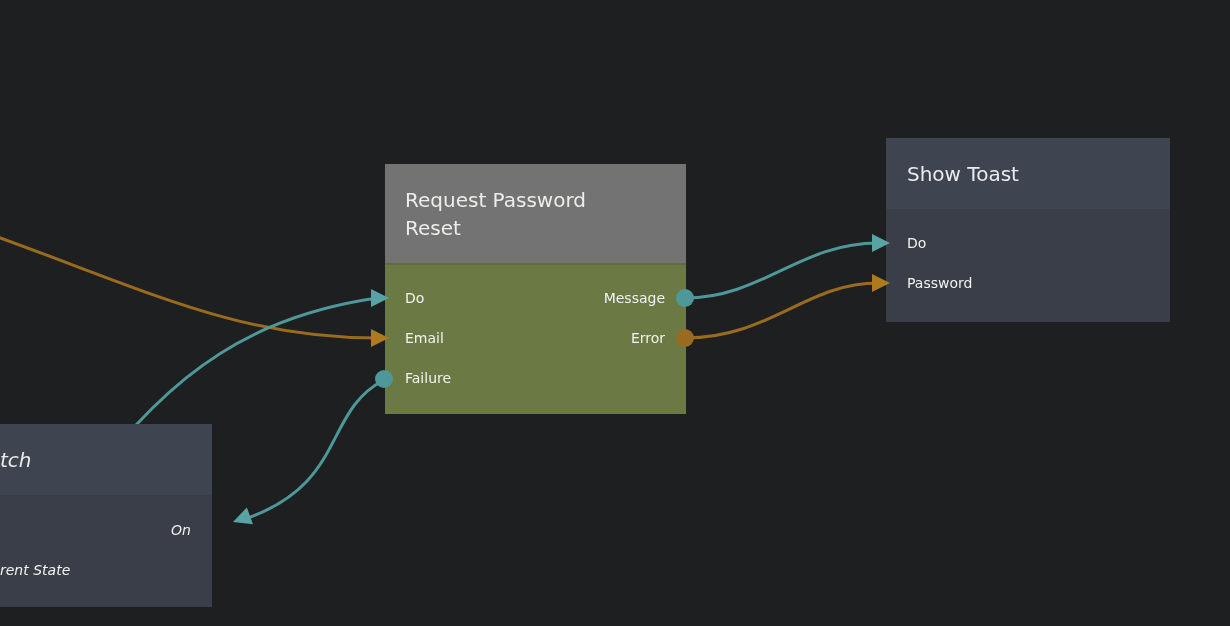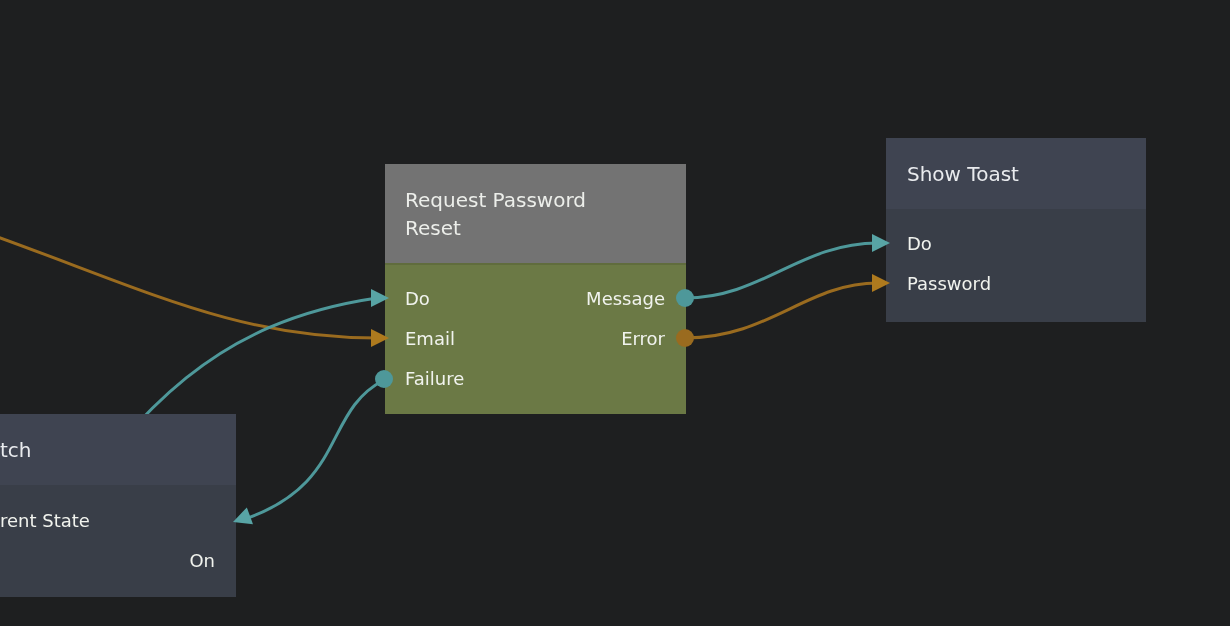--- a/index.html
+++ b/index.html
@@ -16,35 +16,35 @@
   .node { position: absolute; z-index: 2; }
   svg.connector-layer { z-index: 3; pointer-events: none; }
   .node .header {
     display: flex; align-items: center;
     color: #eceeea; font-size: 20px; line-height: 28px;
   }
   .node .body { position: relative; }
   .port-row {
     height: 40px; display: flex; align-items: center;
     justify-content: space-between;
-    color: #f1f3ee; font-size: 18px;
+    color: #f1f3ee; font-size: 14px;
   }
   
   .node-rpr { left: 385px; top: 164px; width: 301px; height: 250px; }
   .node-rpr .header { height: 99px; background: #737373; padding: 0 24px 0 20px; }
   .node-rpr .header .title { max-width: 235px; }
   .node-rpr .body { height: 151px; background: #6b7945; border-top: 2px solid rgba(0,0,0,0.10); padding: 13px 0 0 0; }
   .node-rpr .port-row { padding: 0 21px 0 20px; }
   
-  .node-toast { left: 886px; top: 138px; width: 260px; height: 184px; }
+  .node-toast { left: 886px; top: 138px; width: 284px; height: 184px; }
   .node-toast .header { height: 71px; background: #3f4451; padding: 0 20px 0 21px; color: #e9ebee; }
   .node-toast .body { height: 113px; background: #393e48; padding: 14px 0 0 0; }
   .node-toast .port-row { padding: 0 20px 0 21px; }
   
-  .node-switch { left: 0px; top: 414px; width: 236px; height: 183px; }
+  .node-switch { left: 0px; top: 424px; width: 212px; height: 183px; font-style: italic; }
   .node-switch .header { height: 71px; background: #3f4451; padding: 0; color: #e9ebee; }
   .node-switch .body { height: 112px; background: #393e48; padding: 15px 0 0 0; }
   .node-switch .port-row.row-right { justify-content: flex-end; padding-right: 21px; }
   .node-switch .port-row.row-left { justify-content: flex-start; padding-left: 0; }
 </style>
 </head>
 <body>
 
 <div class="canvas">
 
@@ -54,25 +54,25 @@
     <path d="M 384 380 C 322 412, 348 485, 242 520" fill="none" stroke-width="3" stroke="#4e989a"></path>
     <path d="M 685 298 C 762 298, 800 243, 878 243" fill="none" stroke-width="3" stroke="#4e989a"></path>
     <path d="M 685 338 C 770 338, 806 283, 878 283" fill="none" stroke-width="3" stroke="#9a6b1f"></path>
   </svg>
 
   <div class="node node-switch">
     <div class="header">
       <span class="title">tch</span>
     </div>
     <div class="body">
+      <div class="port-row row-right">
+        <span>On</span>
+      </div>
       <div class="port-row row-left">
         <span>rent State</span>
-      </div>
-      <div class="port-row row-right">
-        <span>On</span>
       </div>
     </div>
   </div>
 
   <div class="node node-rpr">
     <div class="header">
       <span class="title">Request Password Reset</span>
     </div>
     <div class="body">
       <div class="port-row">

